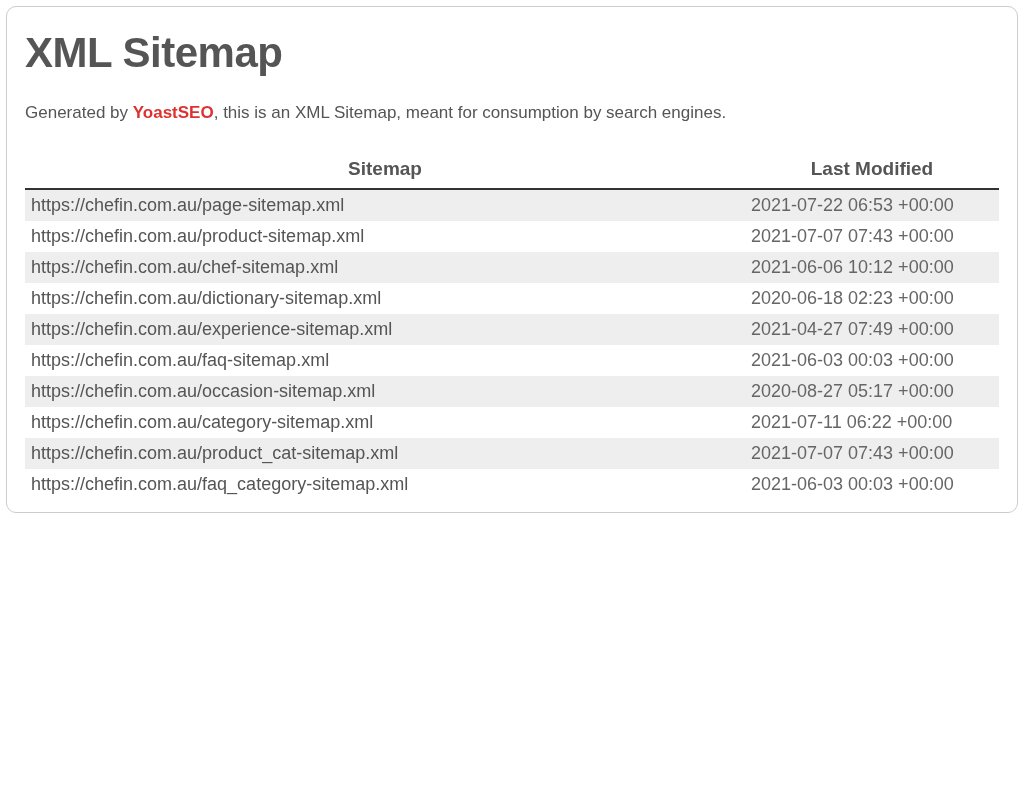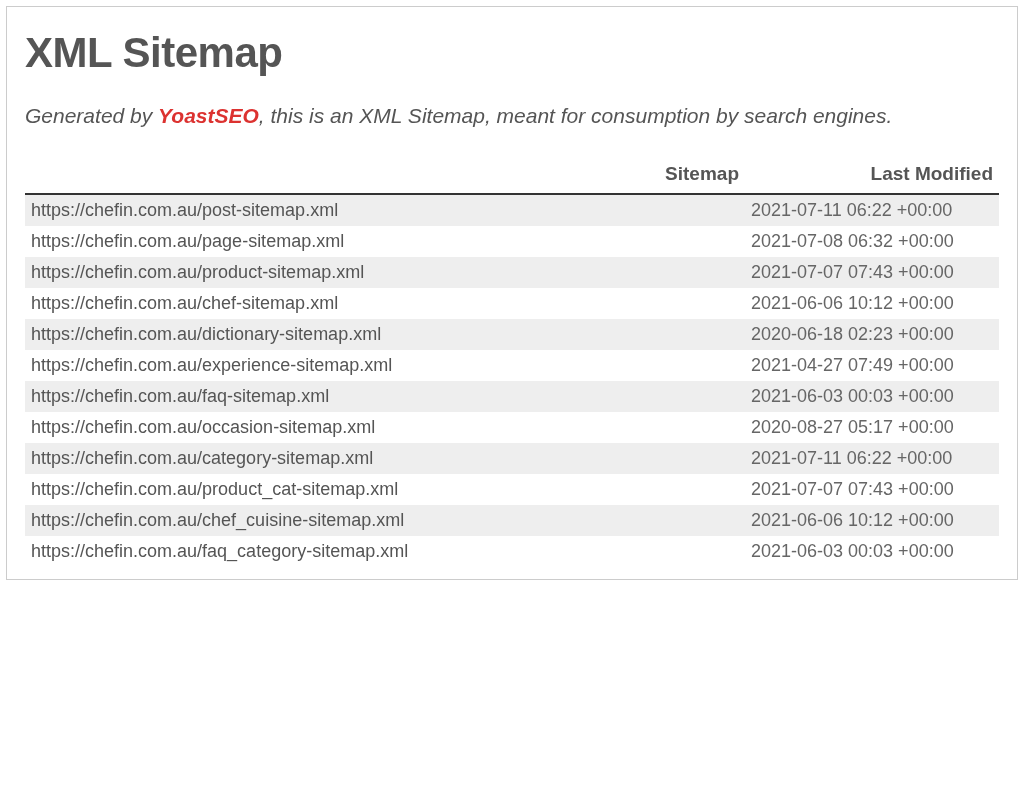--- a/index.html
+++ b/index.html
@@ -4,54 +4,53 @@
   <style>
     * { box-sizing: border-box; }
     body {
       margin: 0;
       padding: 6px;
       font-family: -apple-system, BlinkMacSystemFont, "Segoe UI", Helvetica, Arial, sans-serif;
       background: #fff;
     }
     .container {
       border: 1px solid #ccc;
-      border-radius: 0;
+      border-radius: 10px;
       padding: 10px 18px 12px 18px;
       width: 1012px;
       margin: 0 auto;
     }
     h1 {
       font-size: 42px;
       font-weight: 700;
       color: #555;
       margin: 12px 0 24px 0;
       letter-spacing: -0.5px;
     }
     .intro {
-      font-size: 21px;
+      font-size: 17px;
       color: #555;
       line-height: 1.45;
       margin: 0 0 26px 0;
-      font-style: italic;
     }
     .link {
       color: #dc3230;
       font-weight: 700;
       text-decoration: none;
     }
     table {
       width: 100%;
       border-collapse: collapse;
       font-size: 18px;
       table-layout: fixed;
     }
     col.col-url { width: 720px; }
     col.col-date { width: auto; }
     th {
-      text-align: right;
+      text-align: center;
       color: #555;
       font-weight: 700;
       padding: 6px 6px 8px 6px;
       border-bottom: 2px solid #333;
       font-size: 19px;
     }
     td {
       padding: 5px 6px;
       color: #555;
       white-space: nowrap;
@@ -82,26 +81,22 @@
       <col class="col-date">
     </colgroup>
     <thead>
       <tr>
         <th>Sitemap</th>
         <th>Last Modified</th>
       </tr>
     </thead>
     <tbody id="table-body">
         <tr>
-          <td class="url">https://chefin.com.au/post-sitemap.xml</td>
-          <td class="date">2021-07-11 06:22 +00:00</td>
-        </tr>
-        <tr>
           <td class="url">https://chefin.com.au/page-sitemap.xml</td>
-          <td class="date">2021-07-08 06:32 +00:00</td>
+          <td class="date">2021-07-22 06:53 +00:00</td>
         </tr>
         <tr>
           <td class="url">https://chefin.com.au/product-sitemap.xml</td>
           <td class="date">2021-07-07 07:43 +00:00</td>
         </tr>
         <tr>
           <td class="url">https://chefin.com.au/chef-sitemap.xml</td>
           <td class="date">2021-06-06 10:12 +00:00</td>
         </tr>
         <tr>
@@ -122,23 +117,19 @@
         </tr>
         <tr>
           <td class="url">https://chefin.com.au/category-sitemap.xml</td>
           <td class="date">2021-07-11 06:22 +00:00</td>
         </tr>
         <tr>
           <td class="url">https://chefin.com.au/product_cat-sitemap.xml</td>
           <td class="date">2021-07-07 07:43 +00:00</td>
         </tr>
         <tr>
-          <td class="url">https://chefin.com.au/chef_cuisine-sitemap.xml</td>
-          <td class="date">2021-06-06 10:12 +00:00</td>
-        </tr>
-        <tr>
           <td class="url">https://chefin.com.au/faq_category-sitemap.xml</td>
           <td class="date">2021-06-03 00:03 +00:00</td>
         </tr>
       </tbody>
   </table>
 
 </div>
 
 </body></html>

